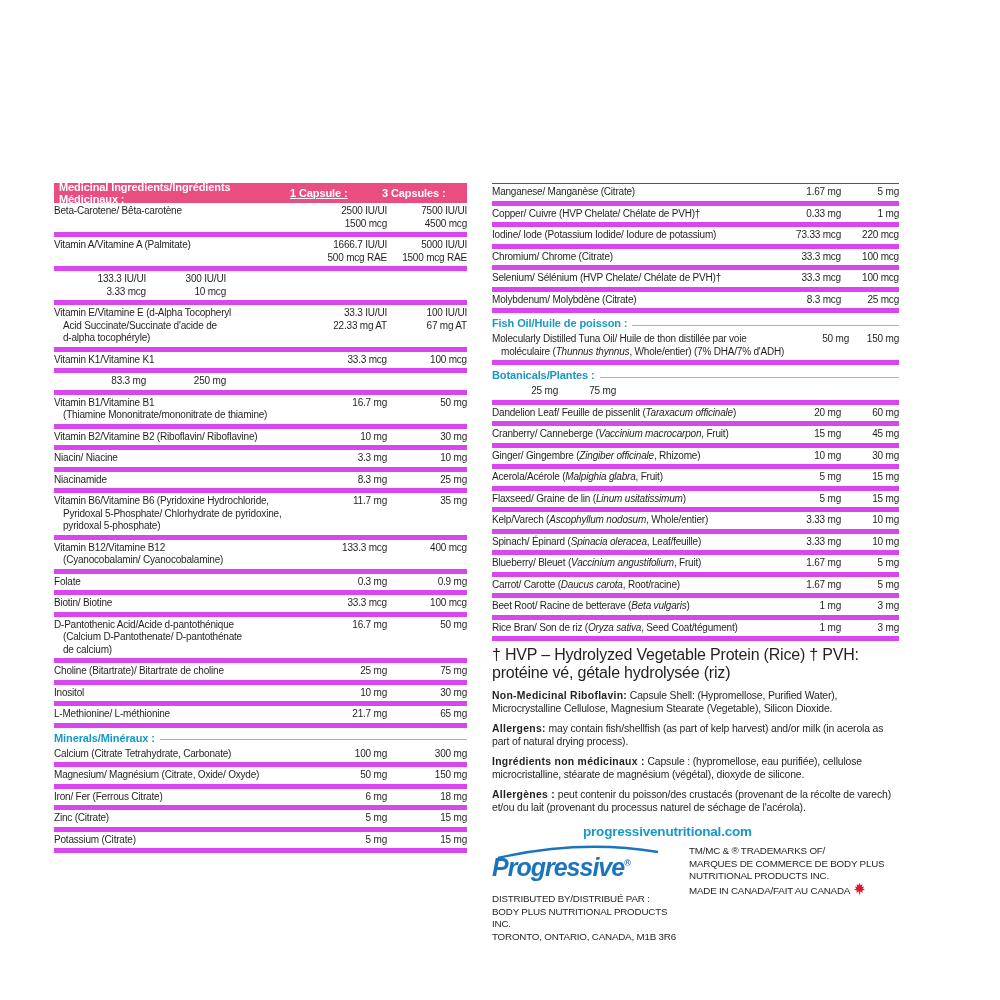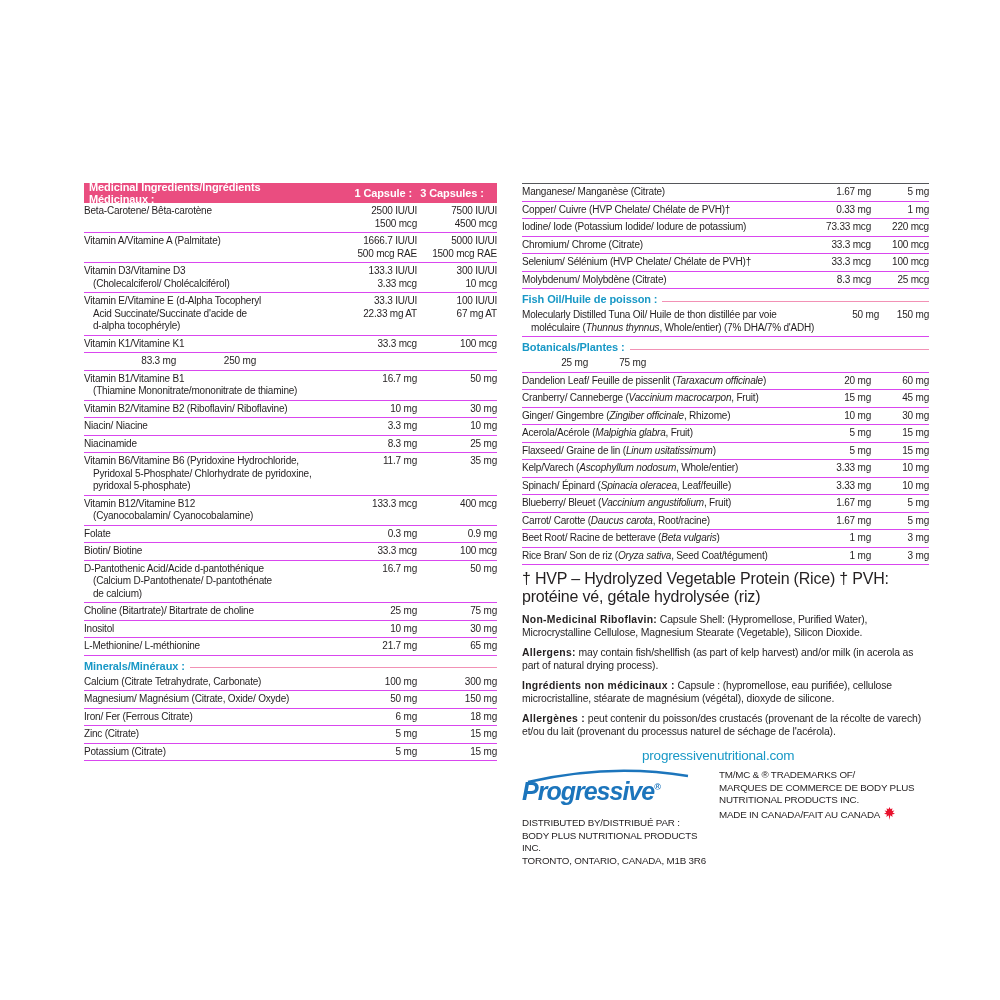--- a/index.html
+++ b/index.html
@@ -1,35 +1,35 @@
 <!DOCTYPE html>
 <html><head>
 <meta charset="utf-8">
 <style>
   html,body{margin:0;padding:0;}
   body{
     width:1000px;height:1000px;background:#ffffff;position:relative;
     font-family:"Liberation Sans", sans-serif;color:#231F20;
     -webkit-font-smoothing:antialiased;
   }
-  .sheet{position:absolute;left:84px;top:183px;width:845px;display:flex;gap:25px;}
+  .sheet{position:absolute;left:54px;top:183px;width:845px;display:flex;gap:25px;}
   .lcol{width:413px;}
   .rcol{width:407px;}
 
   
   .bar{background:#EA4D80;color:#fff;font-weight:bold;font-size:11px;letter-spacing:-0.1px;
        display:flex;align-items:center;height:20px;padding:0 5px;box-sizing:border-box;}
   .bar .t{flex:1;}
-  .bar .c1{width:92px;text-align:right;}
-  .bar .c2{width:80px;text-align:center;}
+  .bar .c1{width:92px;text-decoration:underline;}
+  .bar .c2{width:80px;text-align:left;}
 
   
   .tbl{width:100%;}
   .t-top{border-top:1px solid #55565A;}
-  .trow{display:flex;border-bottom:1px solid #d946ef;padding:2px 0;
+  .trow{display:flex;border-bottom:5px solid #d946ef;padding:2px 0;
         font-size:10px;letter-spacing:-0.2px;line-height:12.5px;}
   .tname{flex:1;padding-right:3px;}
   .tv{text-align:right;white-space:nowrap;}
   .t-left .tv.v1{width:92px;} .t-left .tv.v3{width:80px;}
   .t-right .tv.v1{width:66px;} .t-right .tv.v3{width:58px;}
   .t-fish .tv.v1{width:56px;} .t-fish .tv.v3{width:50px;}
   .ln{min-height:0;}
   .ind{padding-left:9px;}
   .it{font-style:italic;}
 
@@ -37,22 +37,22 @@
   .sec{display:flex;align-items:center;margin:4px 0 2px;}
   .secname{color:#1898C6;font-weight:bold;font-size:11px;letter-spacing:-0.1px;white-space:nowrap;}
   .secline{flex:1;border-bottom:1.5px solid #F291B5;margin-left:5px;transform:translateY(2px);}
 
   
   .note{font-size:16px;letter-spacing:-0.2px;margin-top:5px;}
   .para{font-size:10.4px;letter-spacing:-0.15px;line-height:13px;margin-top:7px;}
   .para b{letter-spacing:0.3px;}
 
   
-  .website{color:#1898C6;font-weight:normal;font-size:13.5px;letter-spacing:-0.2px;
-           margin-top:10px;margin-left:120px;}
+  .website{color:#1898C6;font-weight:bold;font-size:13.5px;letter-spacing:-0.2px;
+           margin-top:10px;margin-left:91px;}
   .footer{display:flex;justify-content:space-between;margin-top:2px;}
   .f-left{width:193px;}
   .f-right{width:210px;font-size:9.8px;line-height:12.5px;letter-spacing:-0.2px;margin-top:4px;}
   .logo{position:relative;color:#1C75BC;font-weight:bold;font-style:italic;
         font-size:25px;letter-spacing:-1px;margin-top:12px;width:170px;}
   .logo svg.swoosh{position:absolute;top:-9px;left:2px;}
   .logo .reg{font-size:9px;font-style:normal;vertical-align:10px;letter-spacing:0;}
   .addr{font-size:9.8px;line-height:12.5px;letter-spacing:-0.2px;margin-top:11px;}
   .leaf{display:inline-block;vertical-align:-2px;margin-left:3px;}
 </style>
@@ -92,25 +92,20 @@
           <div class="tv v1">
             <div>1666.7 IU/UI</div>
             <div>500 mcg RAE</div>
           </div>
           <div class="tv v3">
             <div>5000 IU/UI</div>
             <div>1500 mcg RAE</div>
           </div>
         </div>
         <div class="trow">
-          <div class="tname">
-            <div class="ln"><span>Vitamin D3/Vitamine D3</span><span class="it"></span><span></span></div>
-            <div class="ln ind"><span>(Cholecalciferol/ Cholécalciférol)</span><span class="it"></span><span></span></div>
-            <div class="ln ind"></div>
-          </div>
           <div class="tv v1">
             <div>133.3 IU/UI</div>
             <div>3.33 mcg</div>
           </div>
           <div class="tv v3">
             <div>300 IU/UI</div>
             <div>10 mcg</div>
           </div>
         </div>
         <div class="trow">

